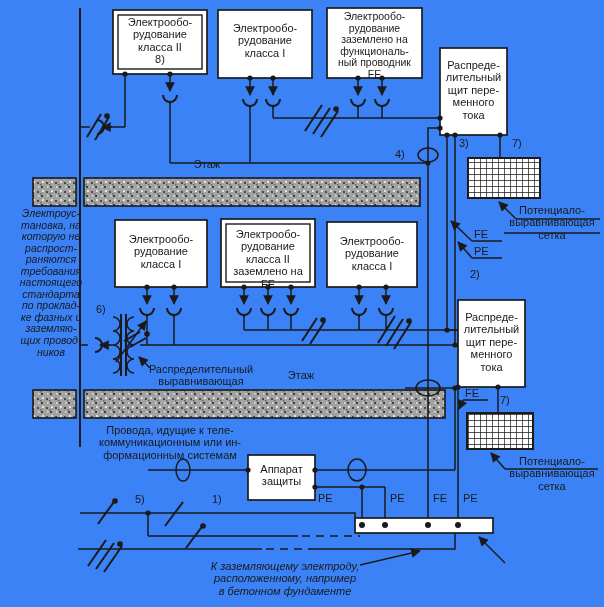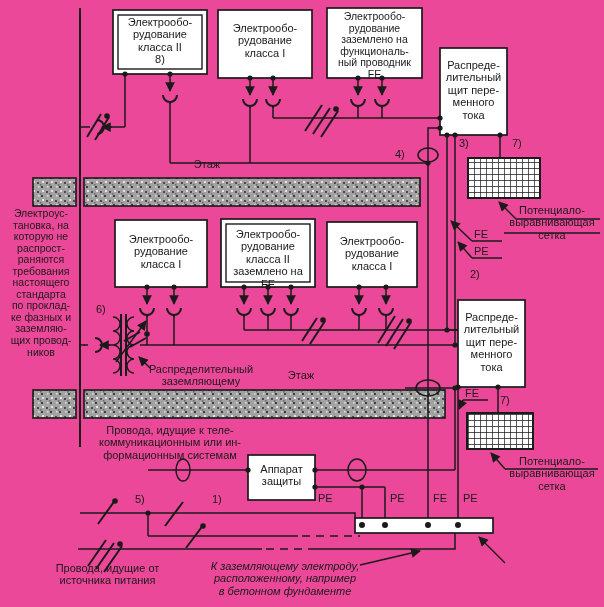--- a/index.html
+++ b/index.html
@@ -1,16 +1,16 @@
 <!DOCTYPE html>
 <html><head>
 <meta charset="utf-8">
 <style>
   html,body{margin:0;padding:0;background:#fff;}
-  #stage{position:relative;width:604px;height:607px;background:#ec4899;overflow:hidden;
+  #stage{position:relative;width:604px;height:607px;background:#3b82f6;overflow:hidden;
          font-family:"Liberation Sans",sans-serif;color:#1a1a1a;}
   #wires{position:absolute;left:0;top:0;z-index:1;}
   .lbl{position:absolute;z-index:2;white-space:pre-line;text-align:center;
        font-size:11px;line-height:1.13;color:#1a1a1a;}
   .lbl.sm{font-size:10.5px;line-height:1.1;}
   .note{position:absolute;z-index:2;font-size:11px;color:#1a1a1a;}
   .ln{stroke:#1a1a1a;stroke-width:1.5;fill:none;}
   .ln2{stroke:#1a1a1a;stroke-width:2;fill:none;}
   .bx{fill:#ffffff;stroke:#1a1a1a;stroke-width:1.7;}
   .bxi{fill:none;stroke:#1a1a1a;stroke-width:1.4;}
@@ -254,21 +254,21 @@
 рудование
 заземлено на
 функциональ-
 ный проводник
 FE</div>
 <div class="lbl" style="left:440px;top:59px;width:67px;">Распреде-
 лительный
 щит пере-
 менного
 тока</div>
-<div class="lbl sm" style="left:0;top:208px;width:82px;">Электроус-
+<div class="lbl sm" style="left:10px;top:208px;width:82px;font-style:italic;">Электроус-
 тановка, на
 которую не
 распрост-
 раняются
 требования
 настоящего
 стандарта
 по проклад-
 ке фазных и
 заземляю-
@@ -286,34 +286,32 @@
 рудование
 класса I</div>
 <div class="lbl" style="left:458px;top:311px;width:67px;">Распреде-
 лительный
 щит пере-
 менного
 тока</div>
 <div class="lbl" style="left:185px;top:158px;width:44px;">Этаж</div>
 <div class="lbl" style="left:279px;top:369px;width:44px;">Этаж</div>
 <div class="lbl" style="left:140px;top:363px;width:122px;">Распределительный
-заземляющему</div>
+выравнивающая</div>
 <div class="lbl" style="left:96px;top:424px;width:148px;">Провода, идущие к теле-
 коммуникационным или ин-
 формационным системам</div>
 <div class="lbl" style="left:248px;top:463px;width:67px;">Аппарат
 защиты</div>
 <div class="lbl" style="left:500px;top:204px;width:104px;">Потенциало-
 выравнивающая
 сетка</div>
 <div class="lbl" style="left:500px;top:455px;width:104px;">Потенциало-
 выравнивающая
 сетка</div>
-<div class="lbl" style="left:40px;top:562px;width:135px;">Провода, идущие от
-источника питания</div>
 <div class="lbl" style="left:203px;top:560px;width:164px;font-style:italic;">К заземляющему электроду,
 расположенному, например
 в бетонном фундаменте</div>
 
 <div class="note" style="left:474px;top:228px;">FE</div>
 <div class="note" style="left:474px;top:245px;">PE</div>
 <div class="note" style="left:465px;top:387px;">FE</div>
 <div class="note" style="left:318px;top:492px;">PE</div>
 <div class="note" style="left:390px;top:492px;">PE</div>
 <div class="note" style="left:433px;top:492px;">FE</div>

